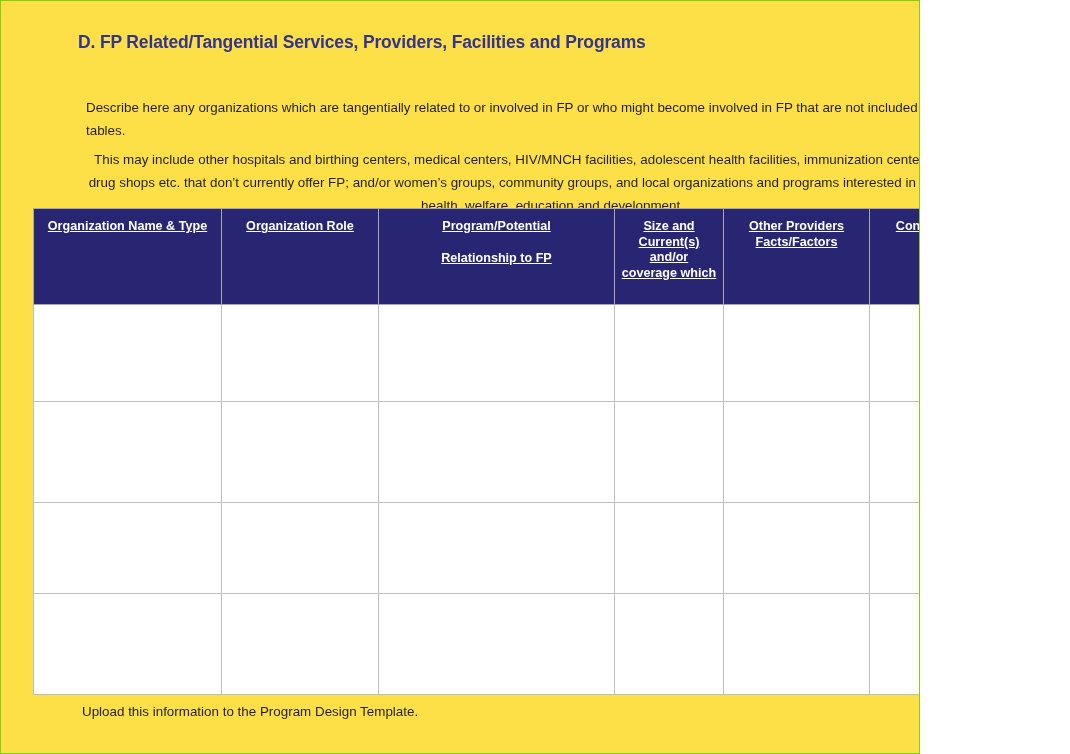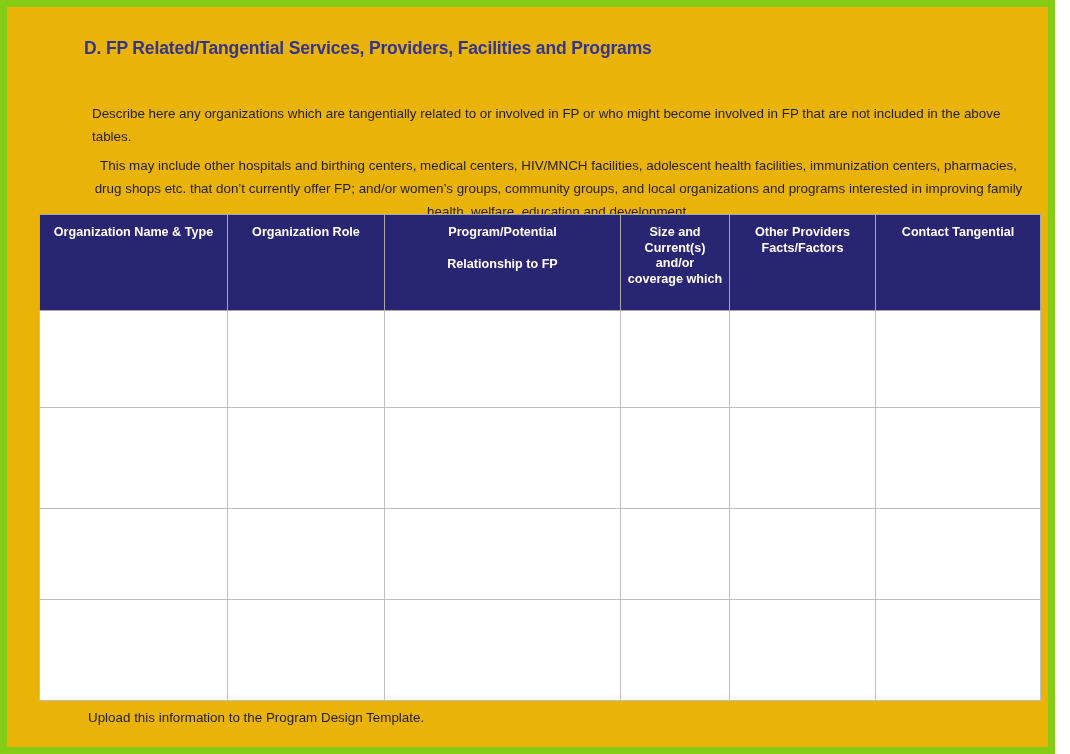--- a/index.html
+++ b/index.html
@@ -7,25 +7,25 @@
     padding: 0;
     background: #ffffff;
   }
 
   body {
     font-family: "Liberation Sans", sans-serif;
   }
 
   #page {
     position: relative;
-    width: 1055px;
+    width: 920px;
     height: 754px;
     box-sizing: border-box;
-    background: #eab308;
-    border: 7px solid #84cc16;
+    background: #fde047;
+    border: 1px solid #84cc16;
     overflow: hidden;
   }
 
   #content {
     position: absolute;
     left: 32px;
     top: 0;
     width: 1001px;
   }
 
@@ -77,20 +77,21 @@
     background: #282573;
     color: #ffffff;
     font-size: 12.6px;
     font-weight: bold;
     text-align: center;
     vertical-align: top;
     padding: 10px 4px 0 4px;
     height: 85px;
     border: 1px solid #a8a8a8;
     line-height: 15.5px;
+    text-decoration: underline;
   }
 
   #org-table th .hline {
     display: block;
   }
   #org-table th .hgap {
     display: block;
     height: 16px;
   }
 

